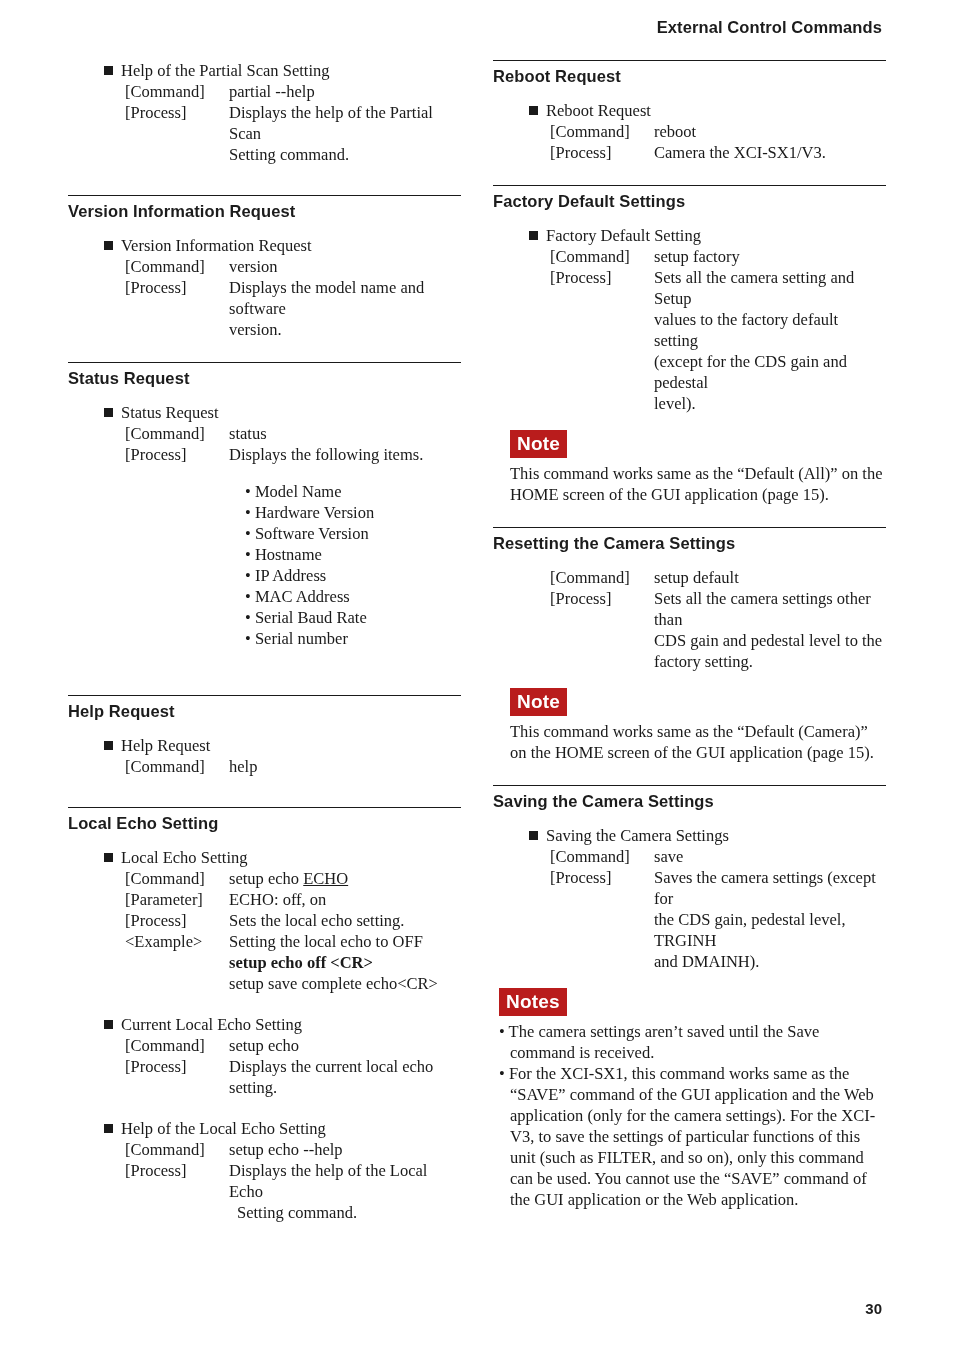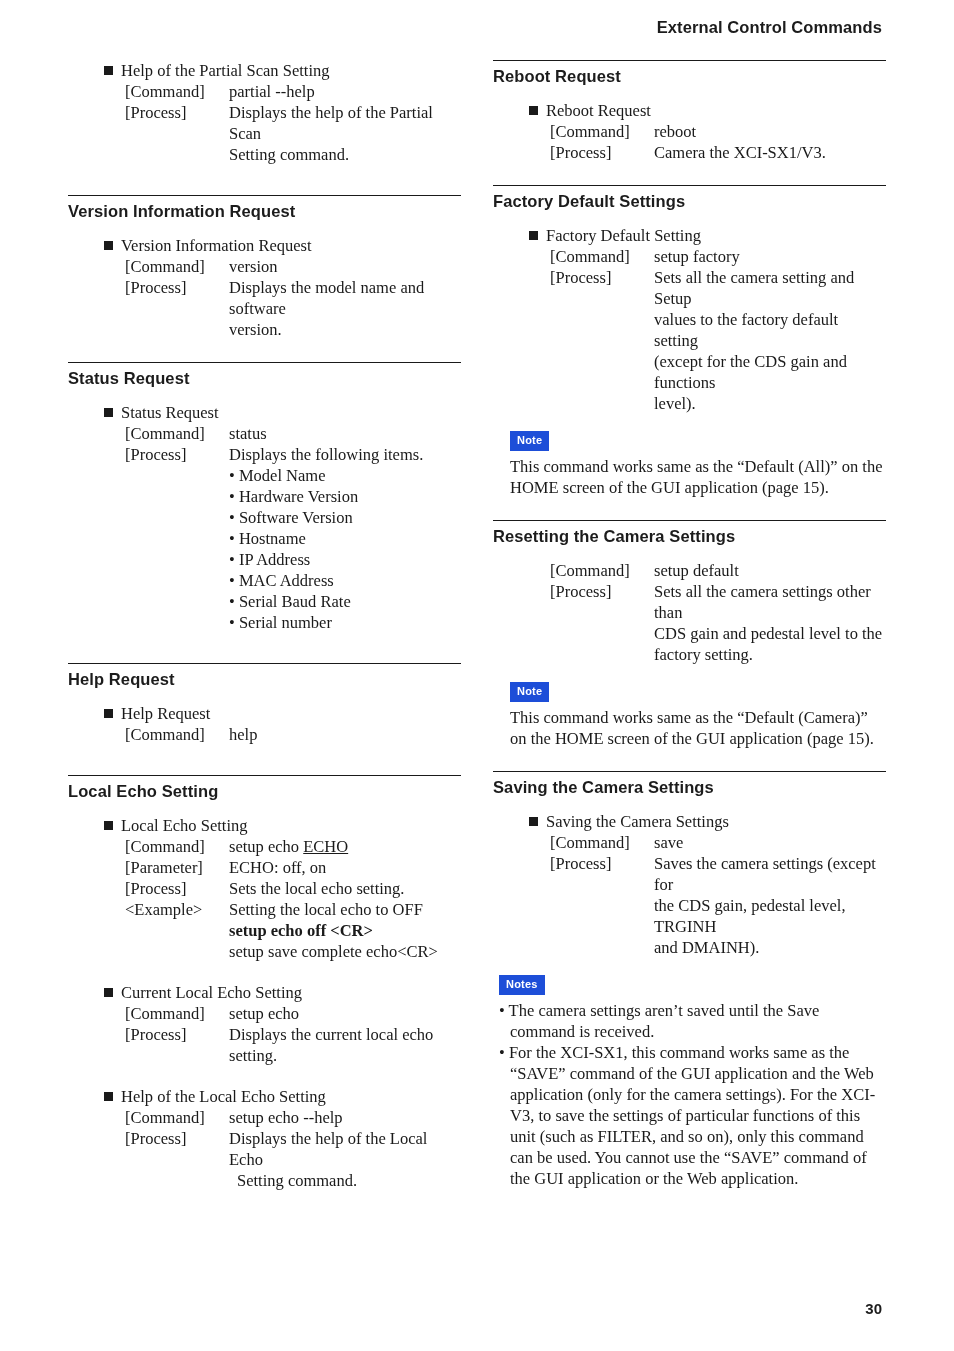--- a/index.html
+++ b/index.html
@@ -109,43 +109,43 @@
   }
   .row .val {
     flex: 1 1 auto;
   }
   .row.cont .label { width: 104px; }
 
   .u { text-decoration: underline; }
   .b { font-weight: bold; }
 
   .sub-bullets {
-    margin: 0;
+    margin: 16px;
     padding: 0;
     list-style: none;
   }
   .sub-bullets li {
     font-size: 16.5px;
     line-height: 21px;
     text-indent: -10px;
     padding-left: 10px;
   }
 
   
   .note-wrap {
     margin-top: 16px;
     margin-left: 17px;
   }
   .note-badge {
     display: inline-block;
-    background: #1d4ed8;
+    background: #b91c1c;
     color: #ffffff;
     font-family: "Liberation Sans", sans-serif;
     font-weight: bold;
-    font-size: 11px;
+    font-size: 19px;
     line-height: 1;
     padding: 4px 7px 5px 7px;
     letter-spacing: 0.2px;
   }
   .note-body {
     margin-top: 5px;
     font-size: 16.5px;
     line-height: 21px;
   }
   .note-list {
@@ -397,21 +397,21 @@
             <div class="row">
               <span class="label">[Process]</span>
               <span class="val">Sets all the camera setting and Setup</span>
             </div>
             <div class="row cont">
               <span class="label"></span>
               <span class="val">values to the factory default setting</span>
             </div>
             <div class="row cont">
               <span class="label"></span>
-              <span class="val">(except for the CDS gain and functions</span>
+              <span class="val">(except for the CDS gain and pedestal</span>
             </div>
             <div class="row cont">
               <span class="label"></span>
               <span class="val">level).</span>
             </div>
           </div>
         </div>
         <div class="note-wrap">
           <span class="note-badge">Note</span>
           <div class="note-body">This command works same as the “Default (All)” on the HOME screen of the GUI application (page 15).</div>

